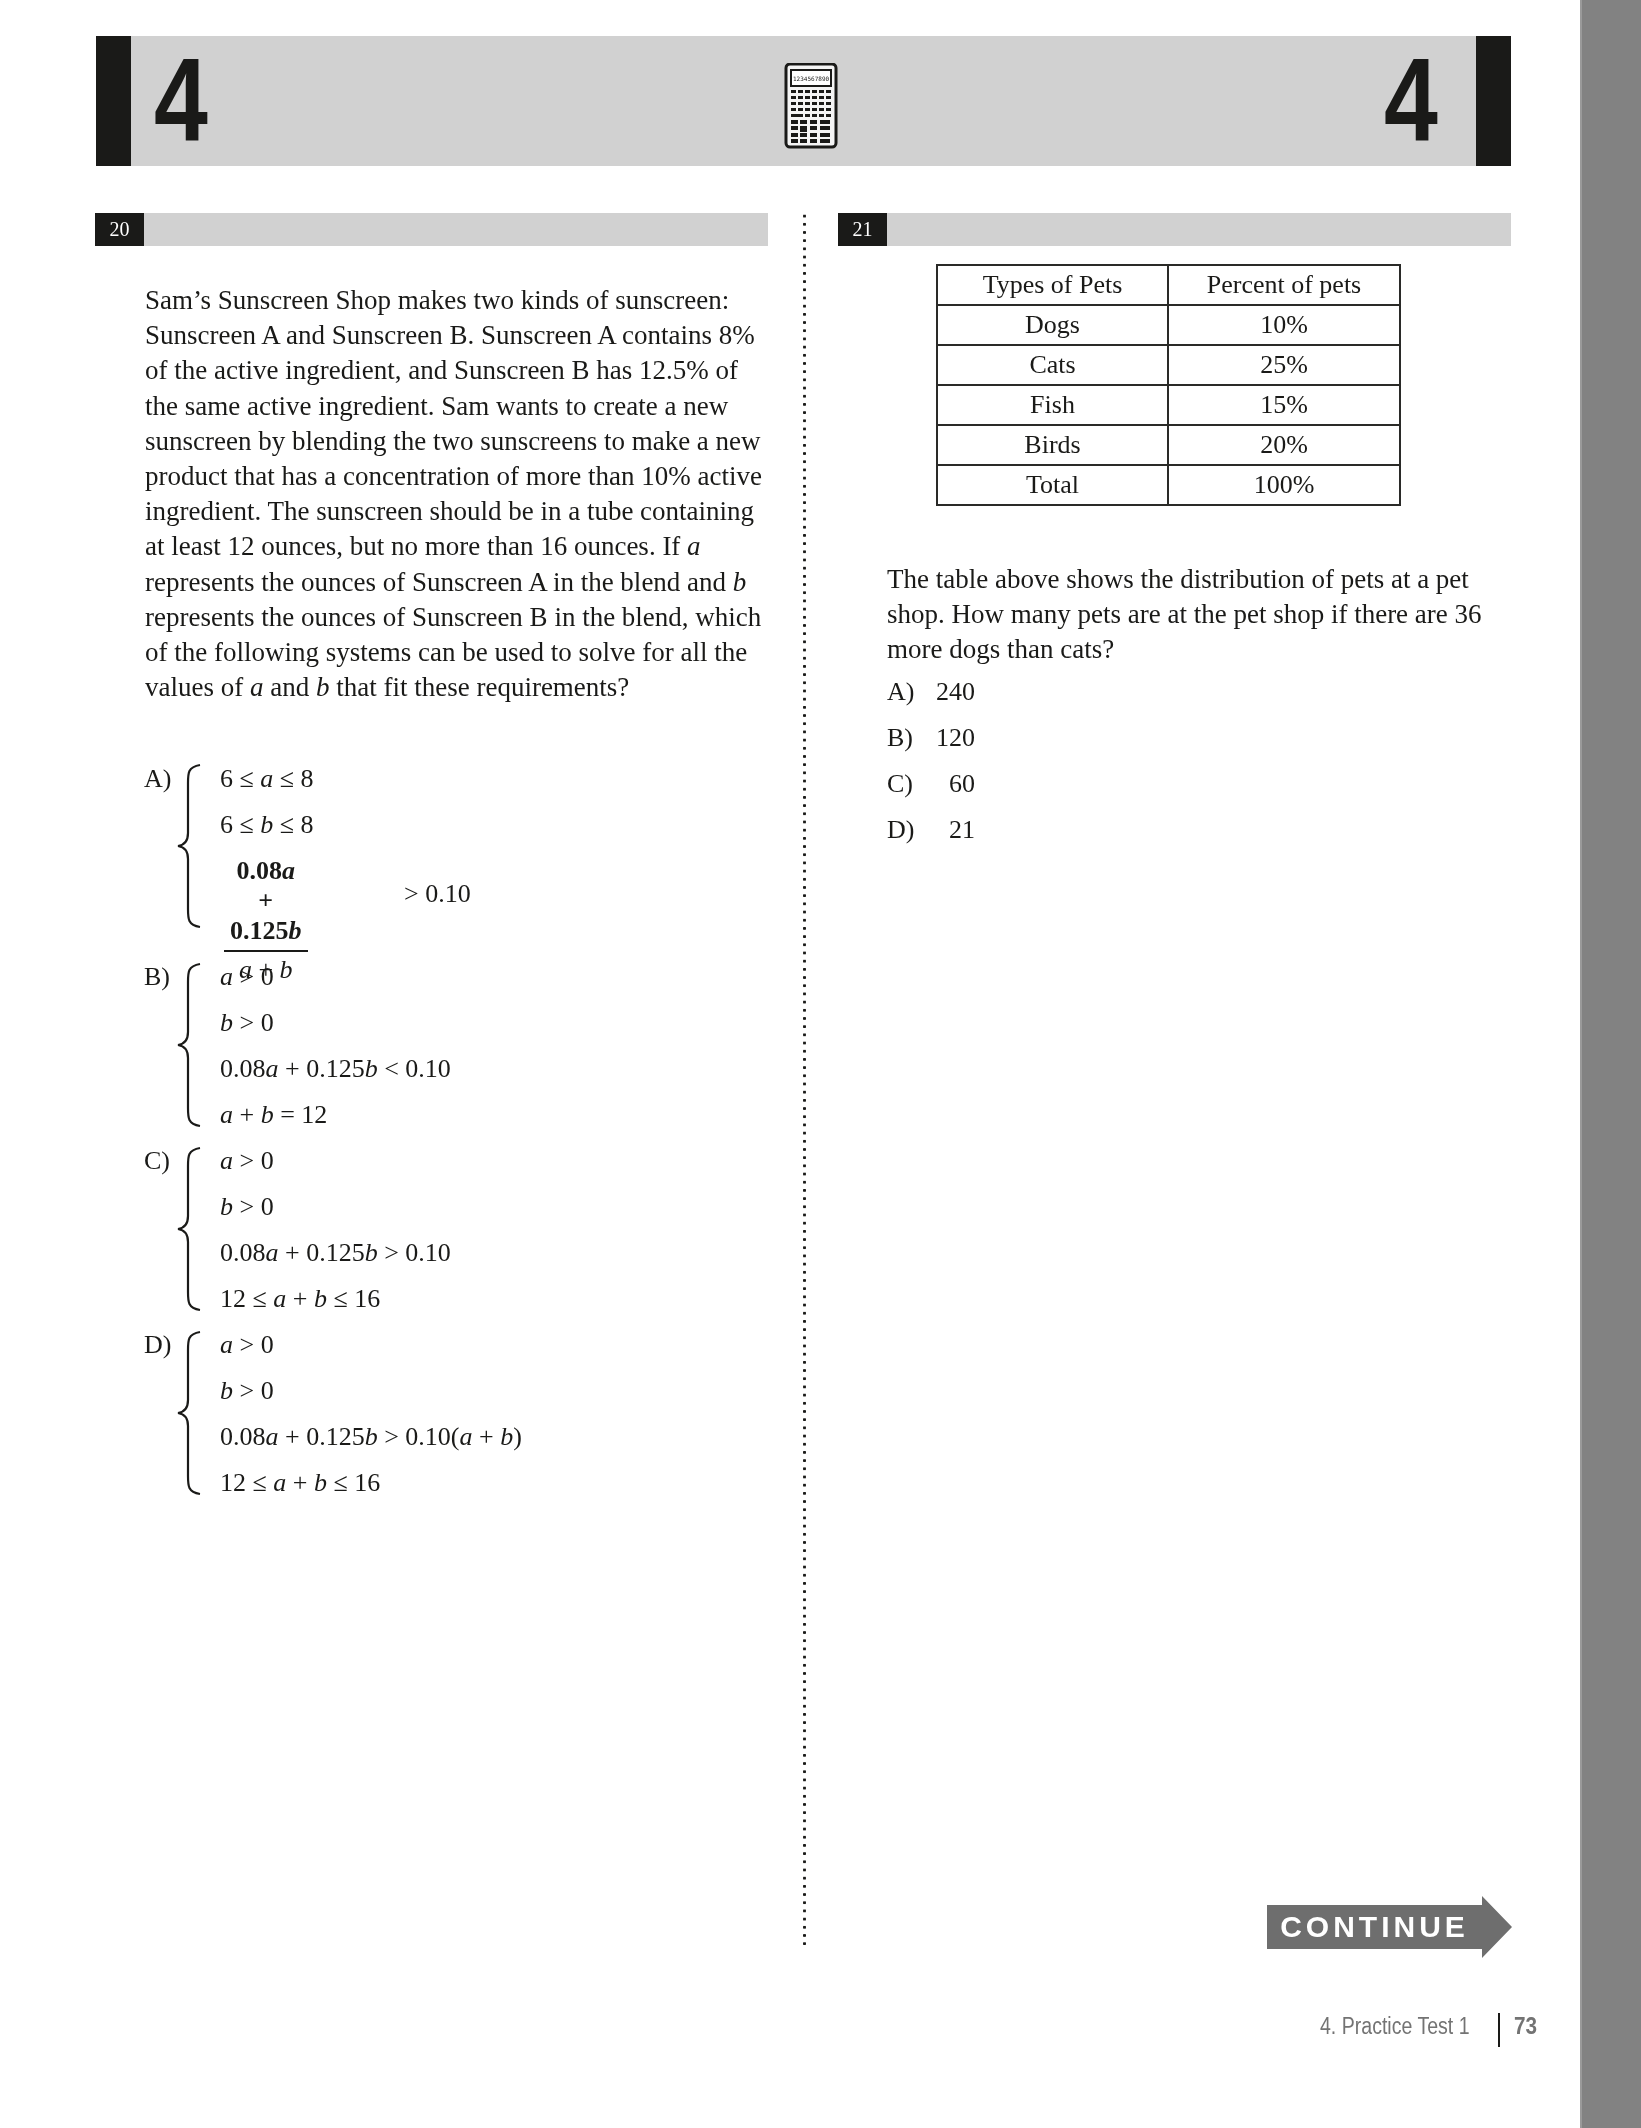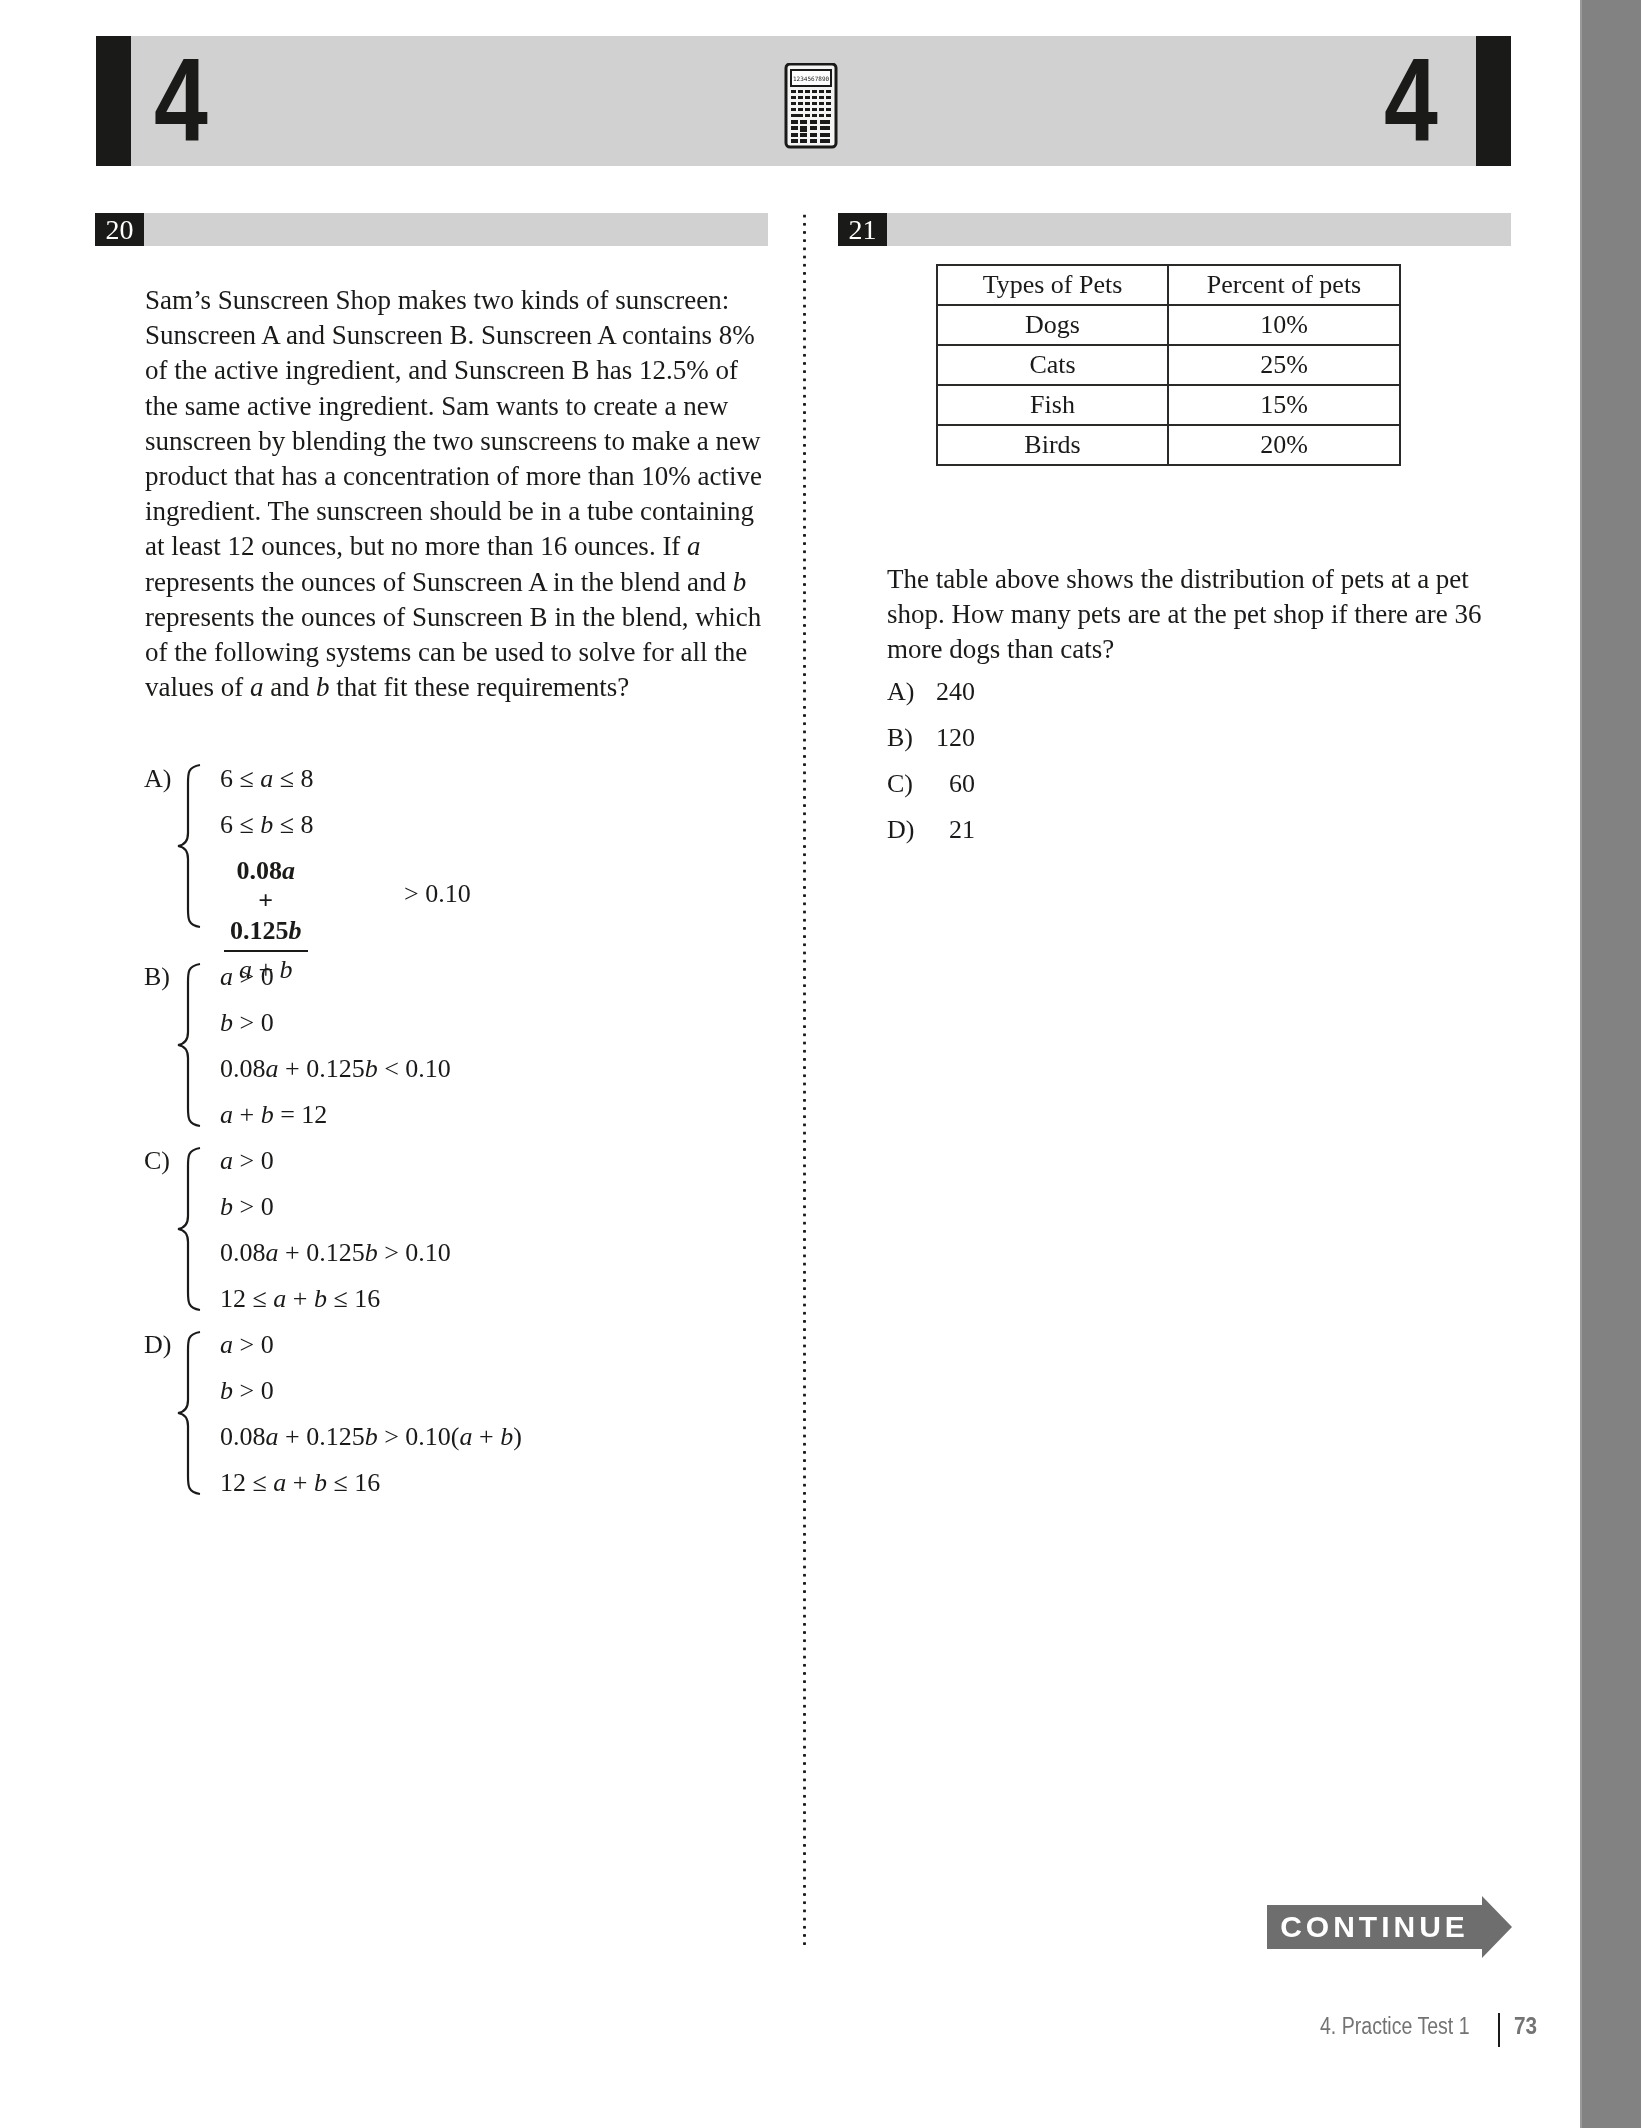--- a/index.html
+++ b/index.html
@@ -24,21 +24,21 @@
   .section-num.left { left: 154px; }
   .section-num.right { left: 1384px; }
   .calc-icon { left: 783px; top: 63px; width: 56px; height: 86px; }
 
   
   .qbar { top: 213px; height: 33px; background: #d1d1d1; }
   .qbar.q20 { left: 95px; width: 673px; }
   .qbar.q21 { left: 838px; width: 673px; }
   .qnum {
     position: absolute; left: 0; top: 0; width: 49px; height: 33px; background: #1a1a18; color: #fff;
-    font-size: 28px; line-height: 33px; text-align: center;
+    font-size: 20px; line-height: 33px; text-align: center;
   }
 
   .divider { left: 803px; top: 212px; width: 3px; height: 1737px;
     background-image: radial-gradient(circle, #1a1a18 1.3px, transparent 1.6px);
     background-size: 3px 8.2px; background-repeat: repeat-y; }
 
   
   .body-text { font-size: 27px; line-height: 35.2px; }
   .q20-stem { left: 145px; top: 260px; width: 625px; margin-top: 23px; }
   .q21-stem { left: 887px; top: 562px; width: 625px; }
@@ -218,20 +218,24 @@
     <td class="c2">25%</td>
   </tr>
   <tr>
     <td class="c1">Fish</td>
     <td class="c2">15%</td>
   </tr>
   <tr>
     <td class="c1">Birds</td>
     <td class="c2">20%</td>
   </tr>
+  <tr>
+    <td class="c1">Total</td>
+    <td class="c2">100%</td>
+  </tr>
 </tbody>
   </table>
 
 <div class="abs body-text q21-stem">The table above shows the distribution of pets at a pet shop. How many pets are at the pet shop if there are 36 more dogs than cats?</div>
 
 <div class="ans" style="left:887px;top:677px;">
   <span class="lbl">A)</span><span class="val">240</span>
 </div>
 <div class="ans" style="left:887px;top:723px;">
   <span class="lbl">B)</span><span class="val">120</span>

